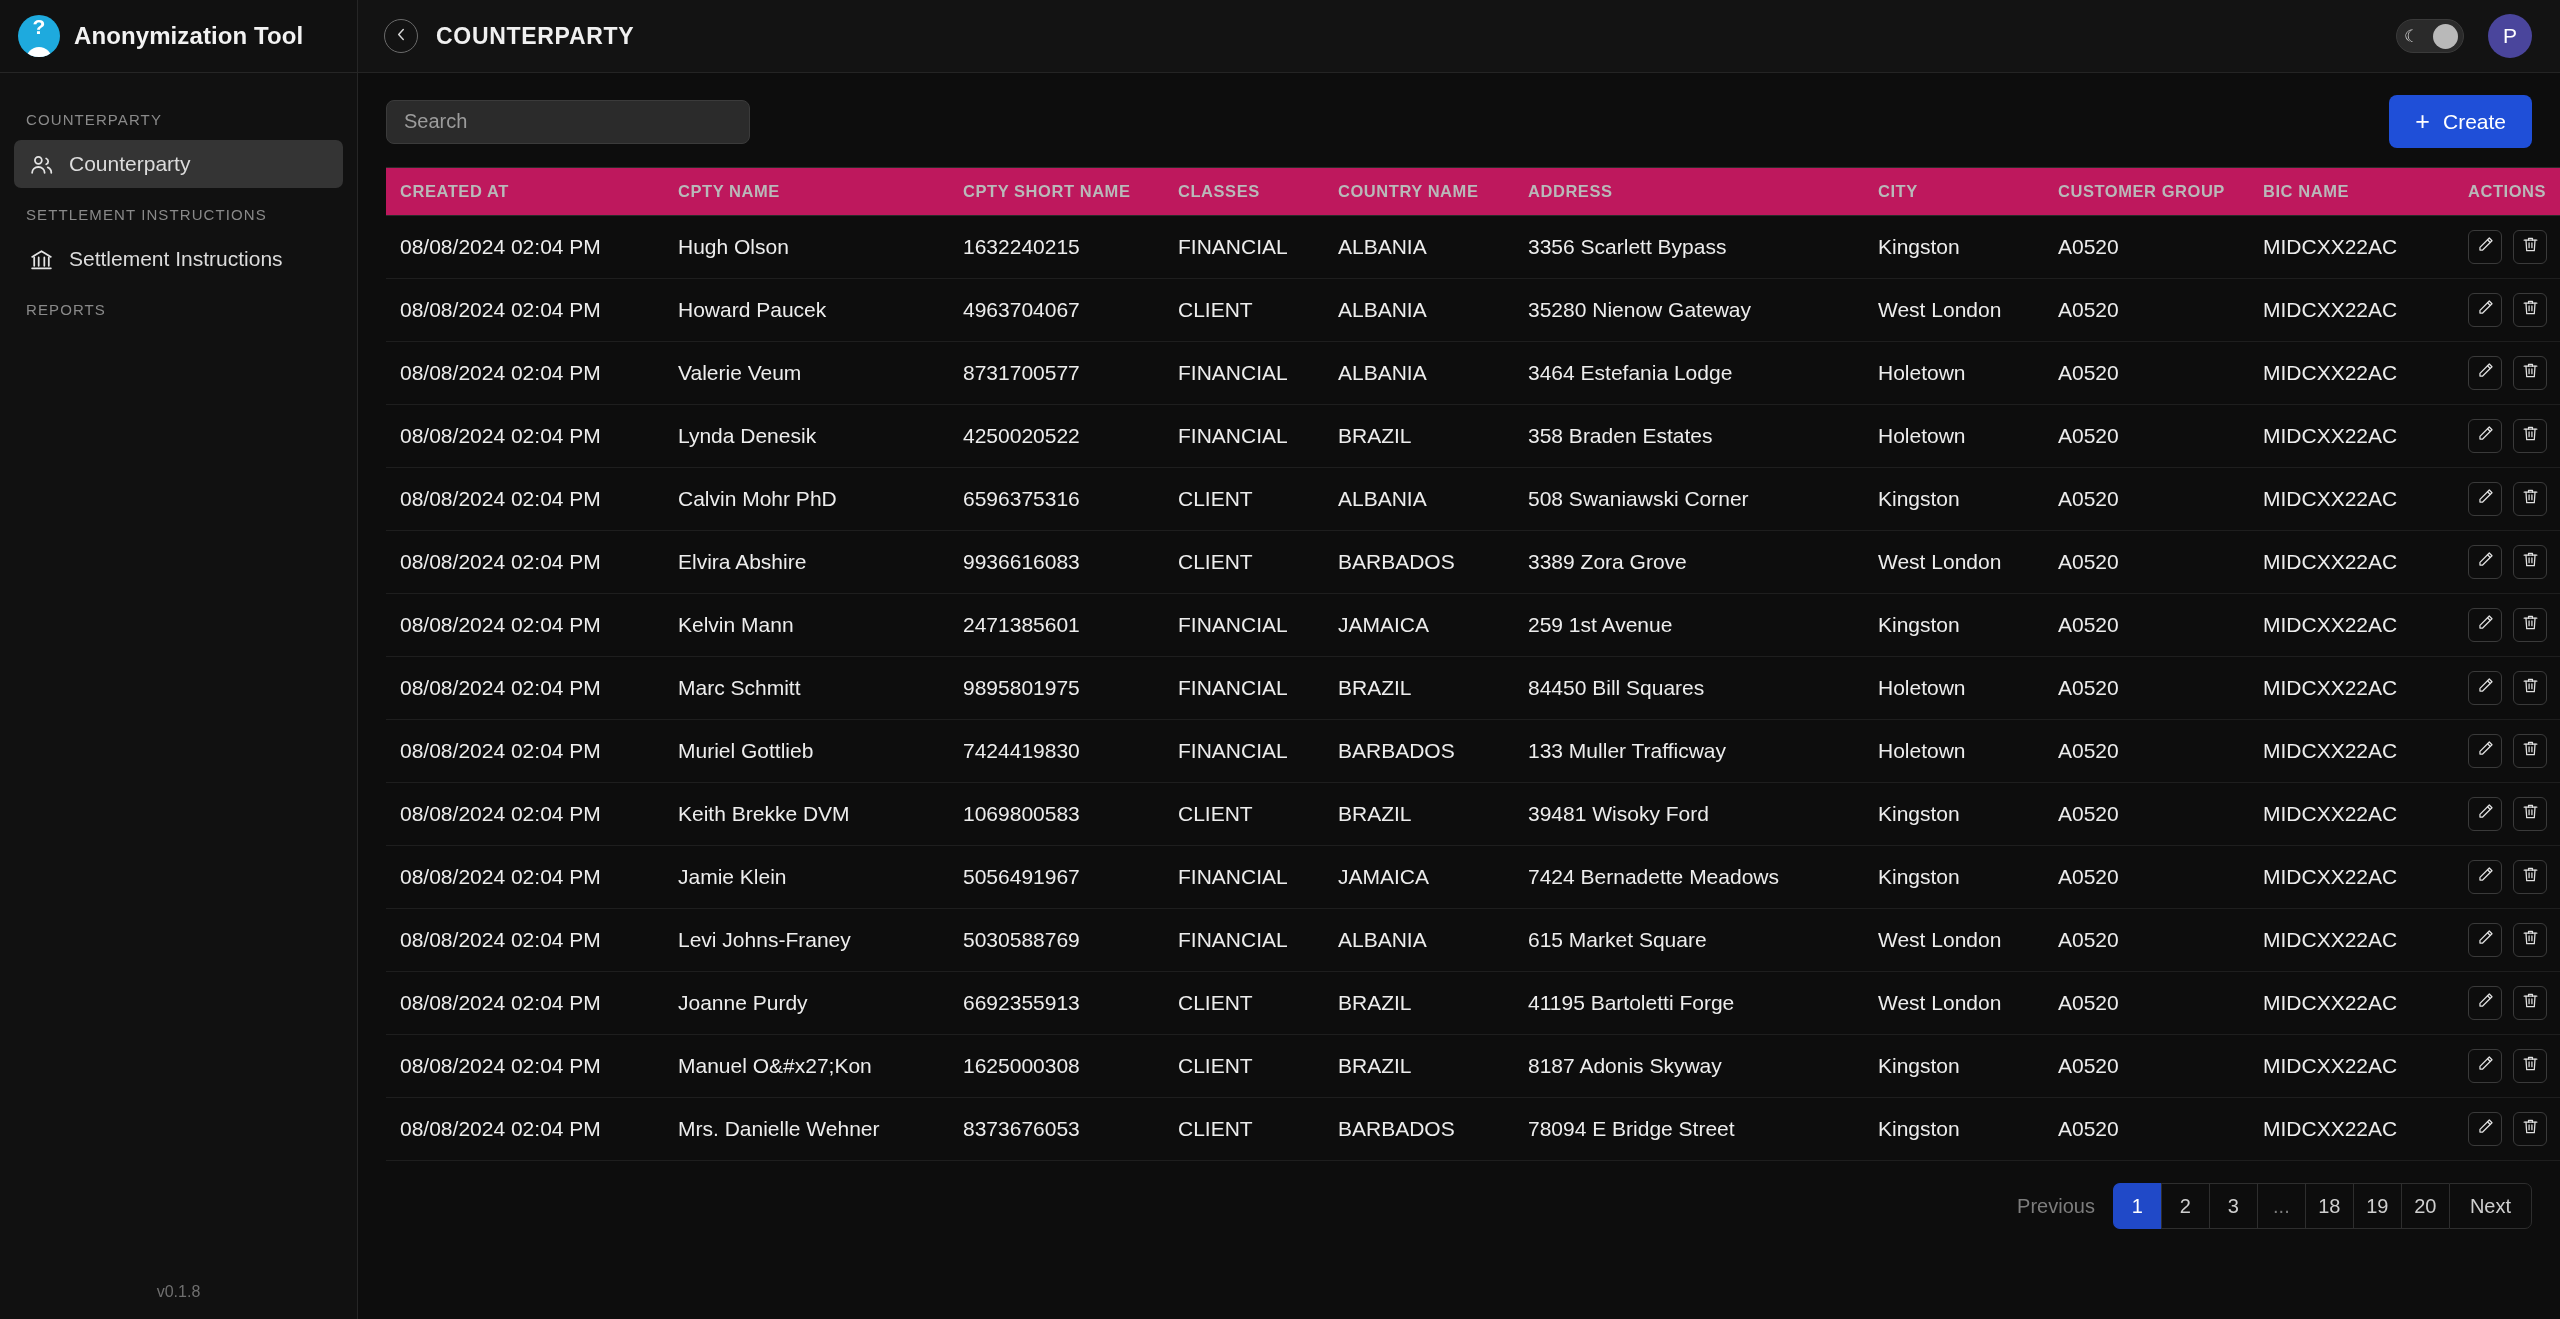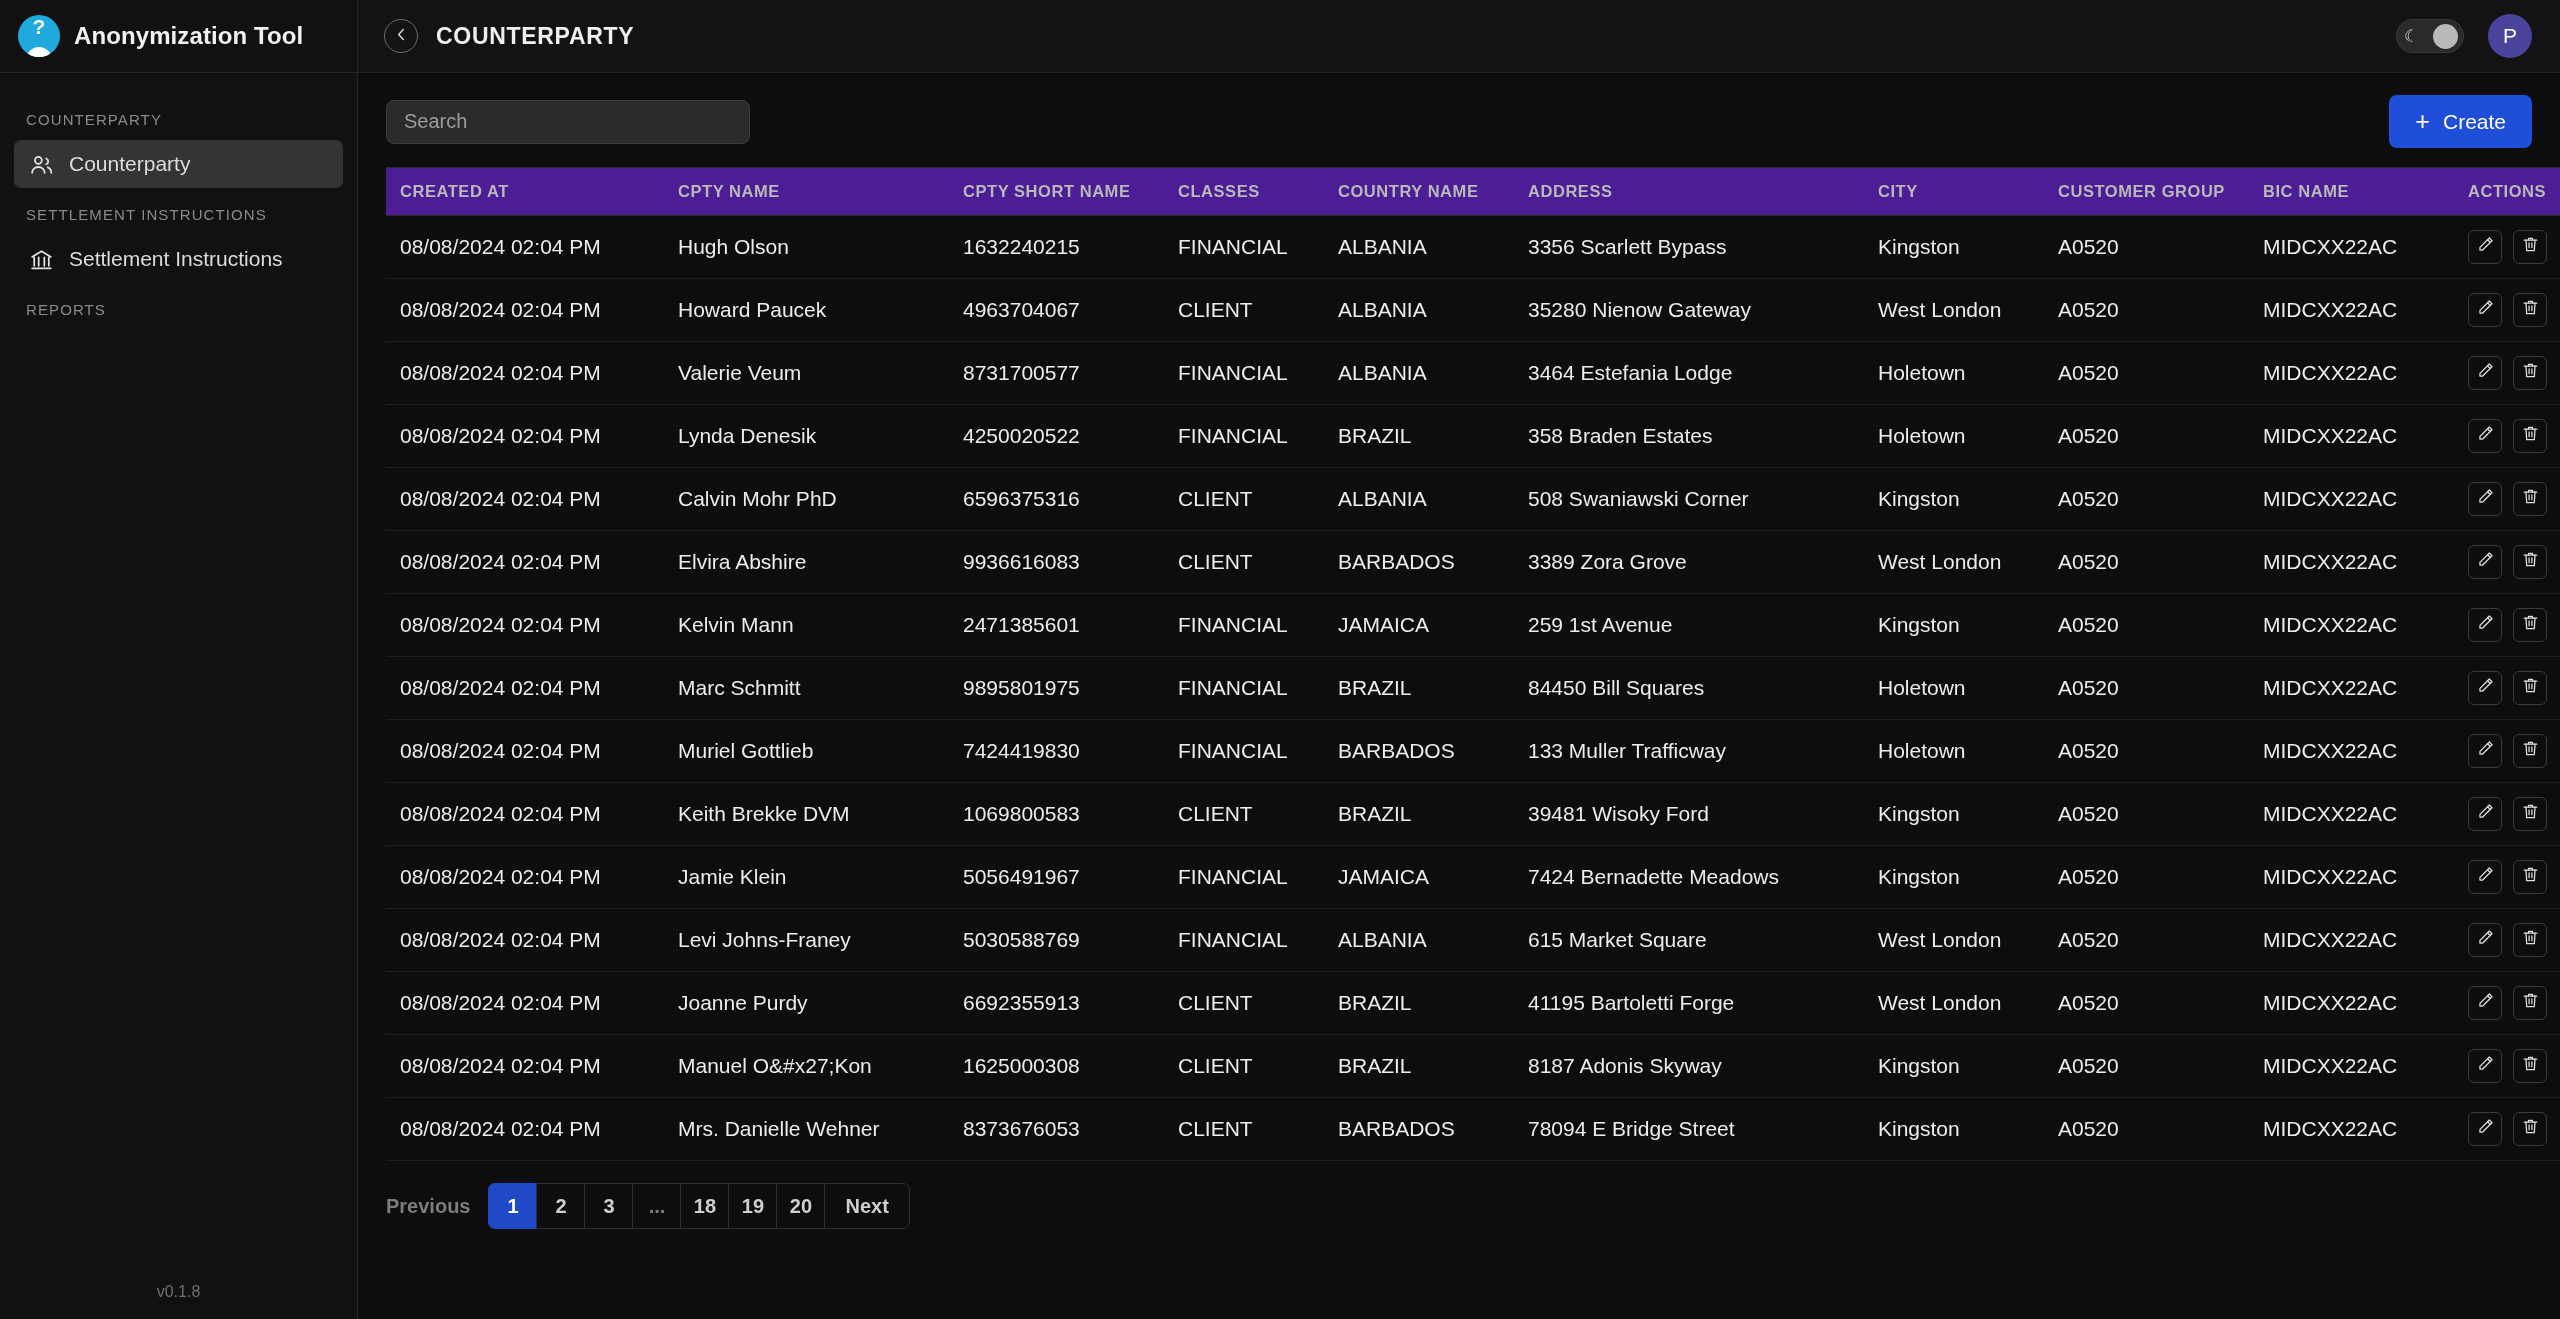--- a/index.html
+++ b/index.html
@@ -120,21 +120,21 @@
     display: flex; align-items: center; gap: 13px; cursor: pointer;
   }
   .create-btn .plus { font-size: 25px; line-height: 1; font-weight: 400; }
 
   
   .table-wrap { padding: 0 28px; }
   table { width: 100%; border-collapse: collapse; table-layout: fixed; }
   thead th {
     text-align: left; font-size: 16.5px; font-weight: 700;
     letter-spacing: .55px; color: #b9b9b9;
-    background: #4c1d95; padding: 14px 12px; white-space: nowrap;
+    background: #be185d; padding: 14px 12px; white-space: nowrap;
     border-top: 1px solid #2a2a2a; border-bottom: 1px solid #2a2a2a;
   }
   thead th:first-child { padding-left: 14px; }
   tbody td {
     font-size: 21px; color: #ededed; padding: 14px 12px;
     border-bottom: 1px solid #1e1e1e; white-space: nowrap;
     overflow: hidden; text-overflow: ellipsis;
   }
   tbody td:first-child { padding-left: 14px; }
   td.actions-cell { padding-right: 14px; }
@@ -154,23 +154,22 @@
   .c-class   { width: 160px; }
   .c-country { width: 190px; }
   .c-address { width: 350px; }
   .c-city    { width: 180px; }
   .c-group   { width: 205px; }
   .c-bic     { width: 205px; }
   .c-actions { width: 130px; }
 
   
   .pagination {
-    display: flex; align-items: center;
+    display: flex; justify-content: flex-end; align-items: center;
     padding: 22px 28px 0 28px;
-    font-weight: bold;
   }
   .pager { display: flex; align-items: stretch; }
   .pg {
     min-width: 48px; height: 46px; padding: 0 11px;
     display: flex; align-items: center; justify-content: center;
     font-size: 20px; color: #cfcfcf; cursor: pointer;
     border: 1px solid #2e2e2e; border-right: none; background: transparent;
   }
   .pg:last-child { border-right: 1px solid #2e2e2e; border-radius: 0 7px 7px 0; }
   .pg.prev { border: none; color: #7d7d7d; padding: 0 18px 0 0; cursor: pointer; }

